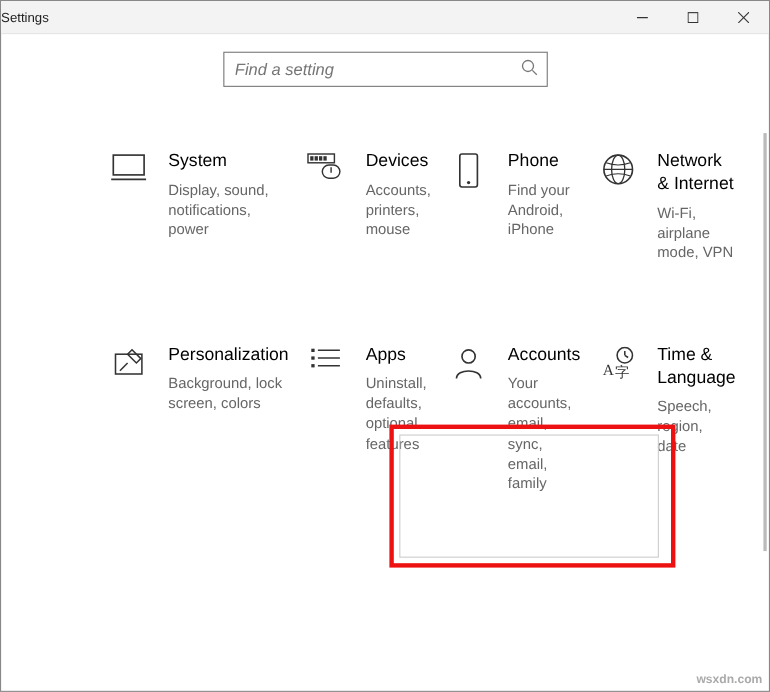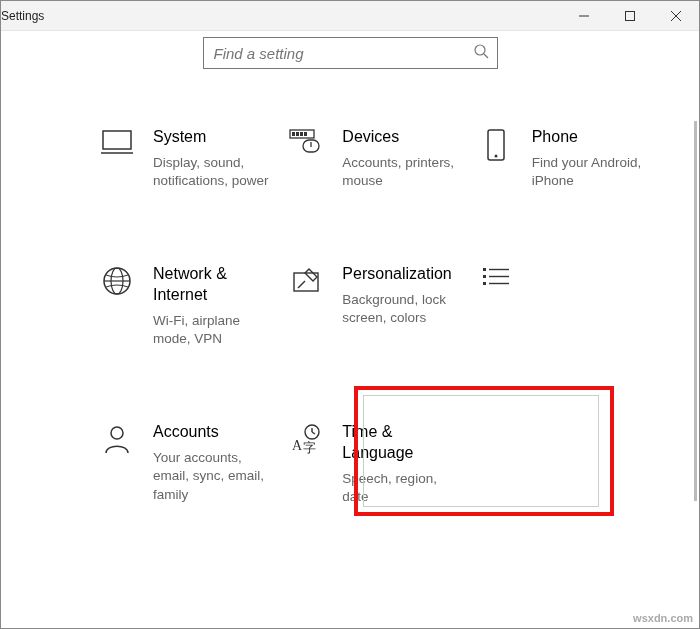--- a/index.html
+++ b/index.html
@@ -30,21 +30,21 @@
     font-size: 14px; color: #333;
   }
   .content {
     padding-top: 4px;
     height: calc(100% - 30px);
     position: relative;
   }
   .searchwrap {
     display: flex;
     justify-content: center;
-    margin-top: 2px;
+    margin-top: 12px;
     margin-bottom: 50px;
   }
   .searchbox {
     width: 295px;
     height: 32px;
     border: 1.5px solid #777;
     display: flex;
     align-items: center;
     padding: 0 8px;
   }
@@ -54,21 +54,21 @@
     outline: none;
     font-size: 15px;
     font-style: italic;
     color: #777;
     font-family: inherit;
     background: transparent;
   }
   .search-icon { color: #777; }
   .grid {
     display: grid;
-    grid-template-columns: 1fr 1fr 1fr;
+    grid-template-columns: 1fr 1fr 1fr 1fr;
     column-gap: 0;
     row-gap: 58px;
     padding: 0 40px 0 90px;
   }
   .tile {
     display: flex;
     align-items: flex-start;
     gap: 18px;
     cursor: pointer;
     padding: 8px;
@@ -246,20 +246,24 @@
       <div class="icon">
         <svg width="28" height="26" viewBox="0 0 28 26">
           <rect x="1" y="2" width="3" height="3" fill="#333"></rect>
             <line x1="7" y1="3.5" x2="27" y2="3.5" stroke="#333" stroke-width="1.4"></line>
           <rect x="1" y="9" width="3" height="3" fill="#333"></rect>
             <line x1="7" y1="10.5" x2="27" y2="10.5" stroke="#333" stroke-width="1.4"></line>
           <rect x="1" y="16" width="3" height="3" fill="#333"></rect>
             <line x1="7" y1="17.5" x2="27" y2="17.5" stroke="#333" stroke-width="1.4"></line>
         </svg>
       </div>
+      <div class="text">
+        <div class="title">Apps</div>
+        <div class="sub">Uninstall, defaults, optional features</div>
+      </div>
     </div>
 
     <div class="tile">
       <div class="icon">
         <svg width="28" height="30" viewBox="0 0 28 30">
             <circle cx="14" cy="9" r="6" fill="none" stroke="#333" stroke-width="1.5"></circle>
             <path d="M3 29 C3 20 25 20 25 29" fill="none" stroke="#333" stroke-width="1.5"></path>
           </svg>
       </div>
       <div class="text">

